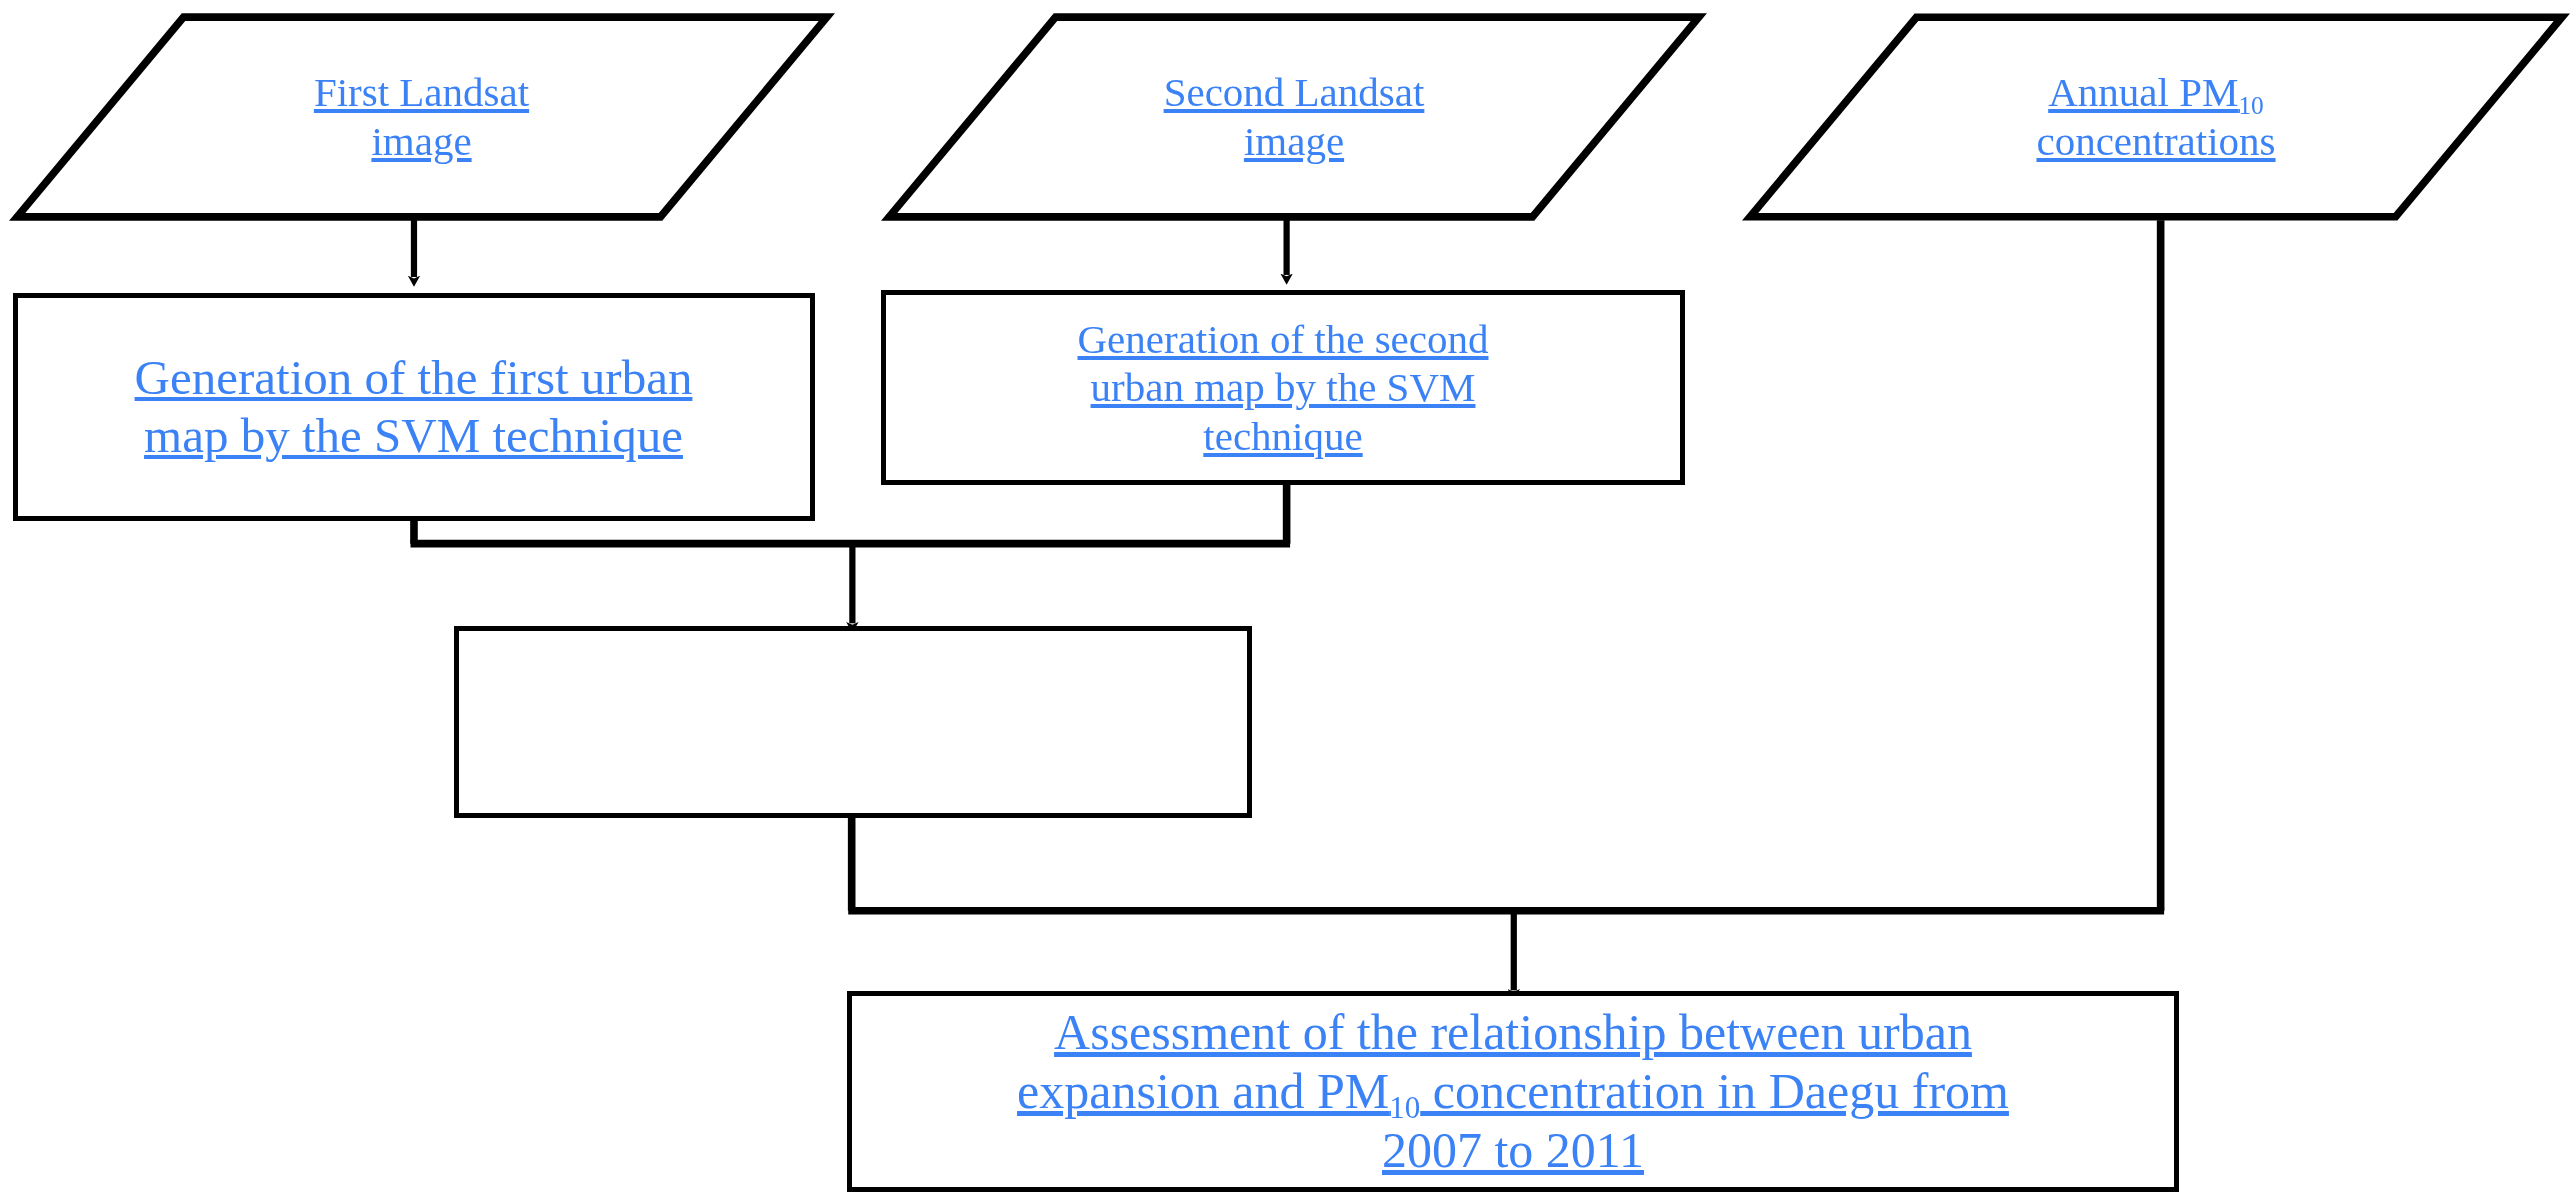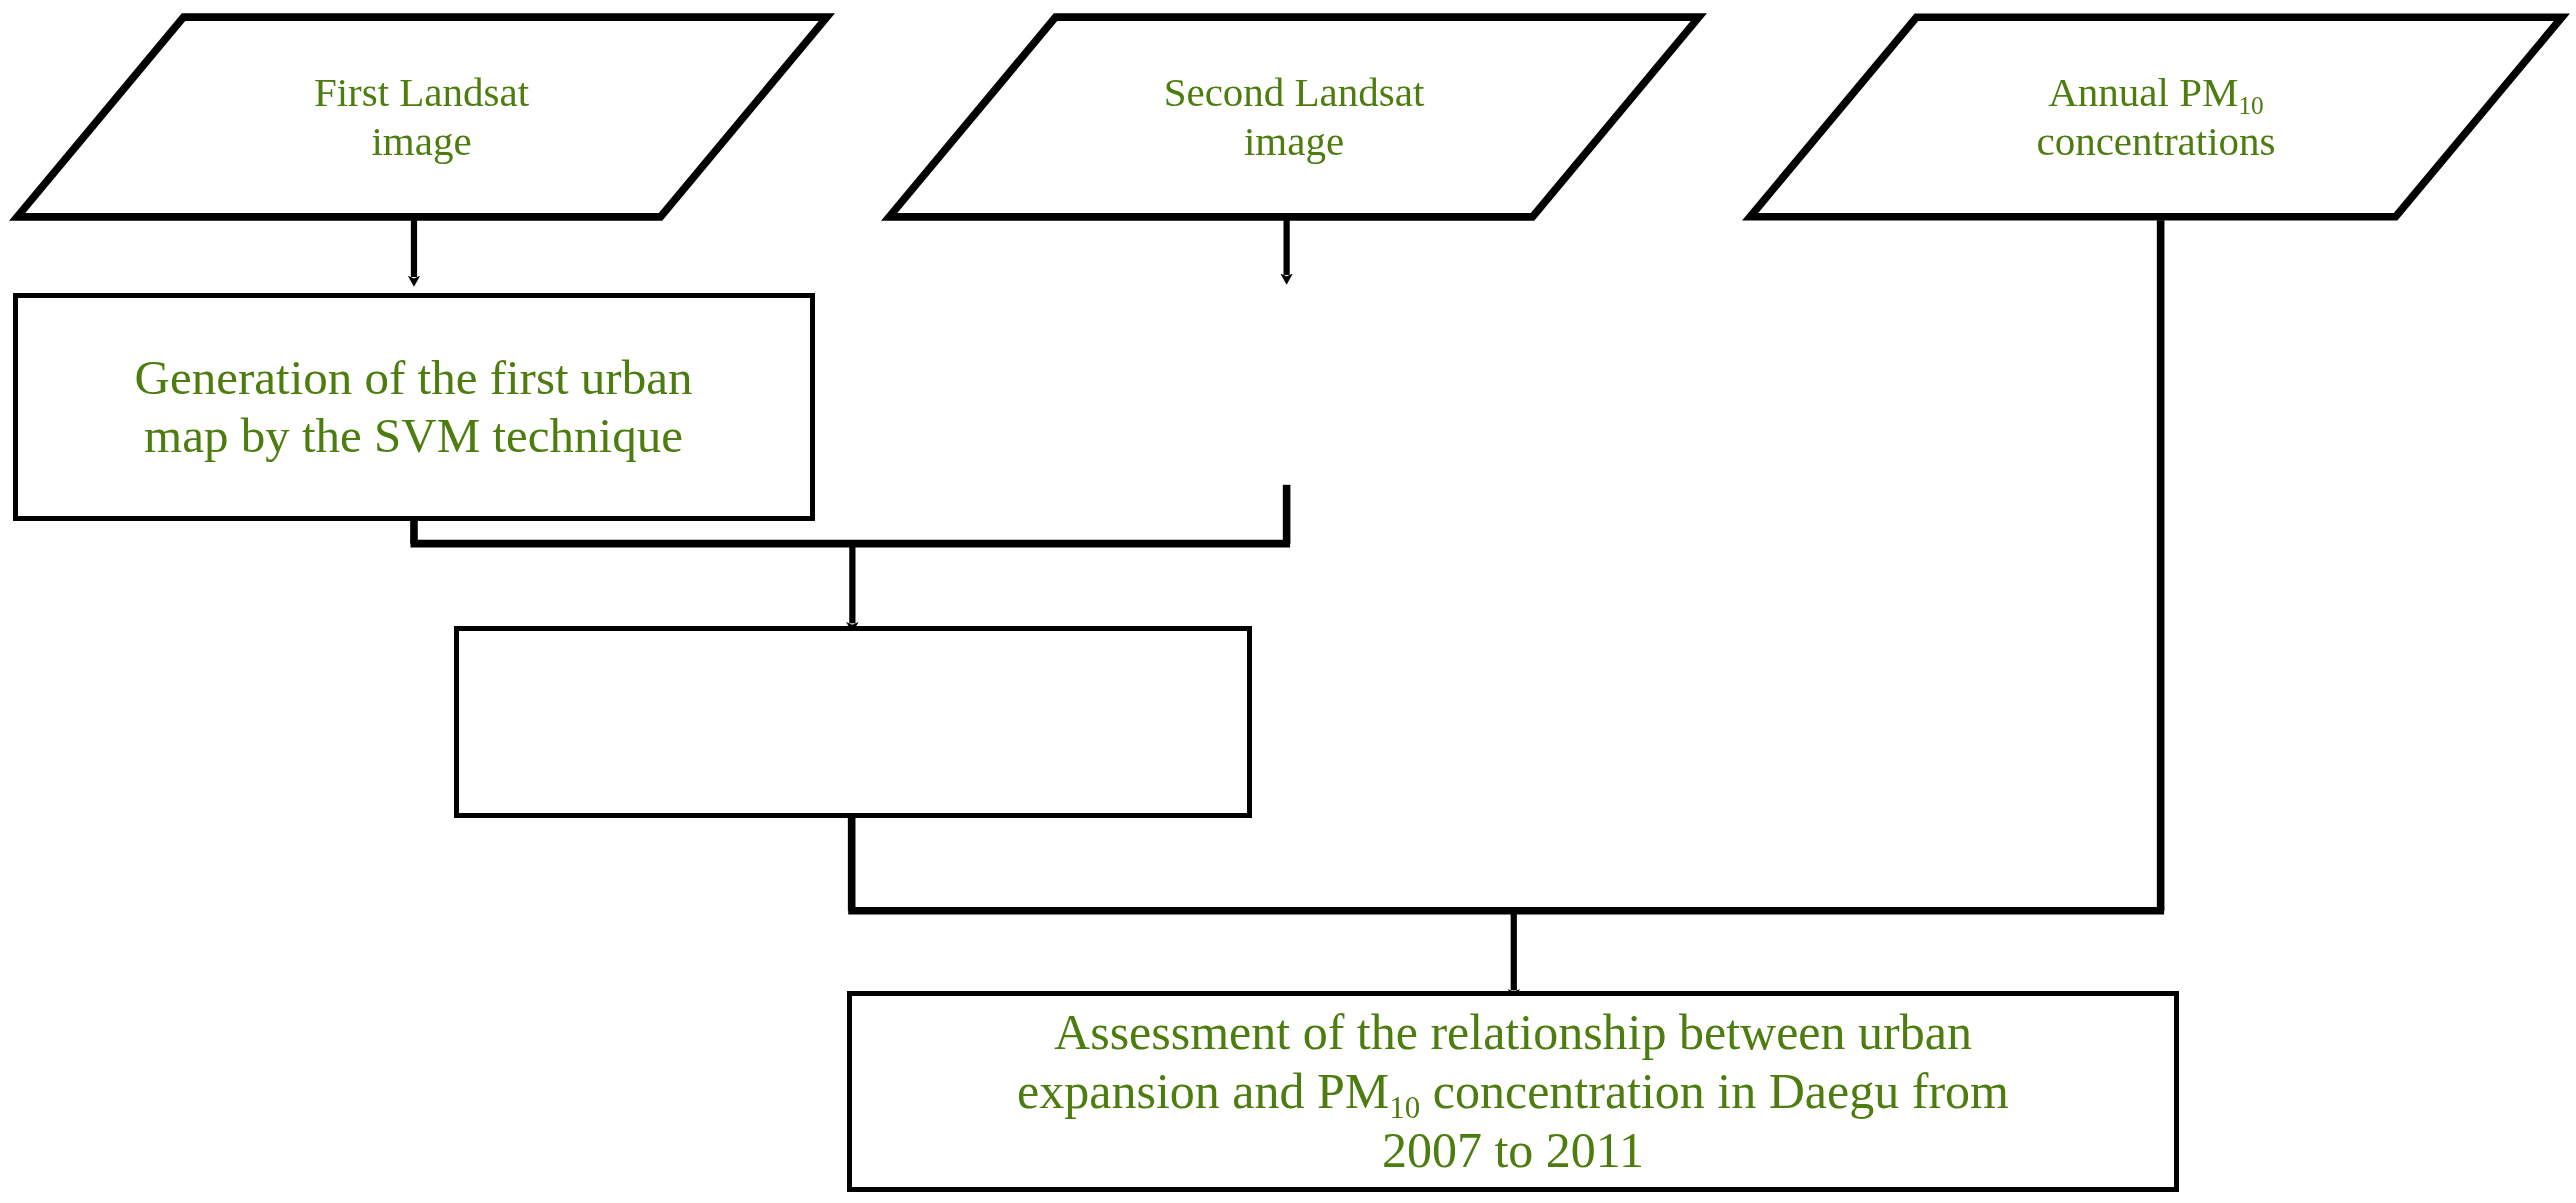--- a/index.html
+++ b/index.html
@@ -28,21 +28,22 @@
     pointer-events: none;
   }
   .node {
     position: absolute;
     box-sizing: border-box;
     display: flex;
     align-items: center;
     justify-content: center;
     text-align: center;
     line-height: 1.18;
-    color: #4d7c0f;
+    color: #3b82f6;
+    text-decoration: underline;
   }
   .node .txt {
     display: block;
     width: 100%;
     padding: 0 7px;
     box-sizing: border-box;
   }
   
   .box {
     border: 5.5px solid #000000;
@@ -131,20 +132,23 @@
     <svg width="820" height="208" viewBox="0 0 1184 300">
       <polygon points="246,6 1178,6 938,294 6,294" fill="#ffffff" stroke="#000000" stroke-width="11"></polygon>
     </svg>
     <span class="txt"><span>Annual PM</span><sub>10</sub><br><span>concentrations</span></span>
   </div>
 
   <div class="node box" style="left:12.5px; top:293px; width:802px; height:228px; font-size:49px;">
     <span class="txt"><span>Generation of the first urban</span><br><span>map by the SVM technique</span></span>
   </div>
 
+  <div class="node box" style="left:881px; top:290px; width:804px; height:195px; font-size:41px;">
+    <span class="txt"><span>Generation of the second</span><br><span>urban map by the SVM</span><br><span>technique</span></span>
+  </div>
 
   <div class="node box" style="left:454px; top:626px; width:798px; height:192px; font-size:41px;">
     <span class="txt"><br></span>
   </div>
 
   <div class="node box" style="left:847px; top:991px; width:1332px; height:201px; font-size:50px;">
     <span class="txt"><span>Assessment of the relationship between urban</span><br><span>expansion and PM</span><sub>10</sub><span> concentration in Daegu from</span><br><span>2007 to 2011</span></span>
   </div>
 
 </div>

